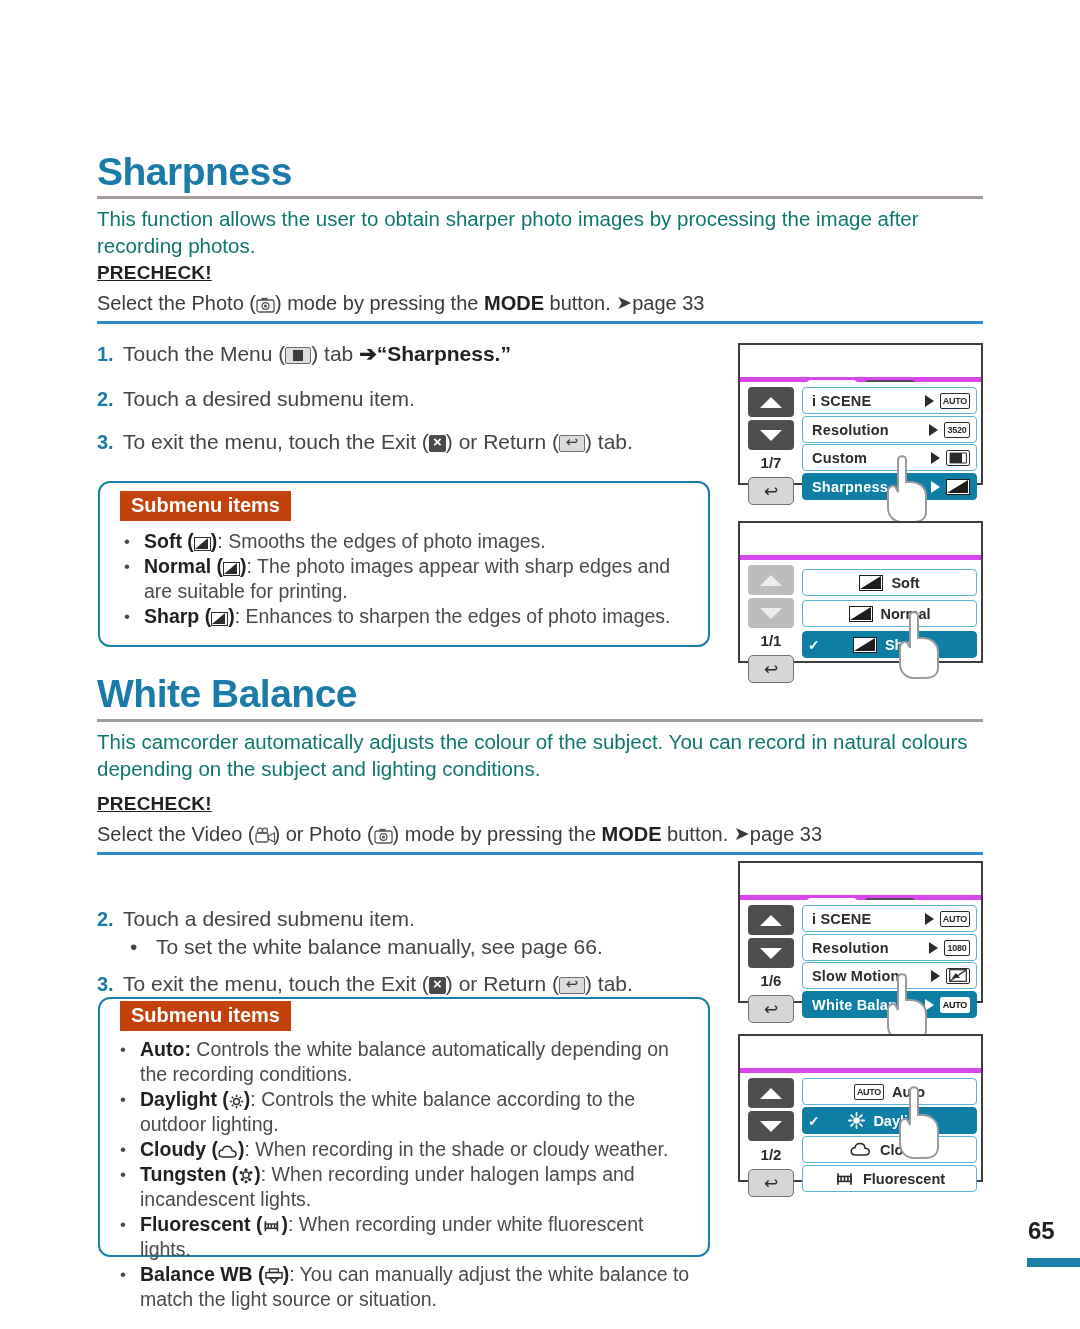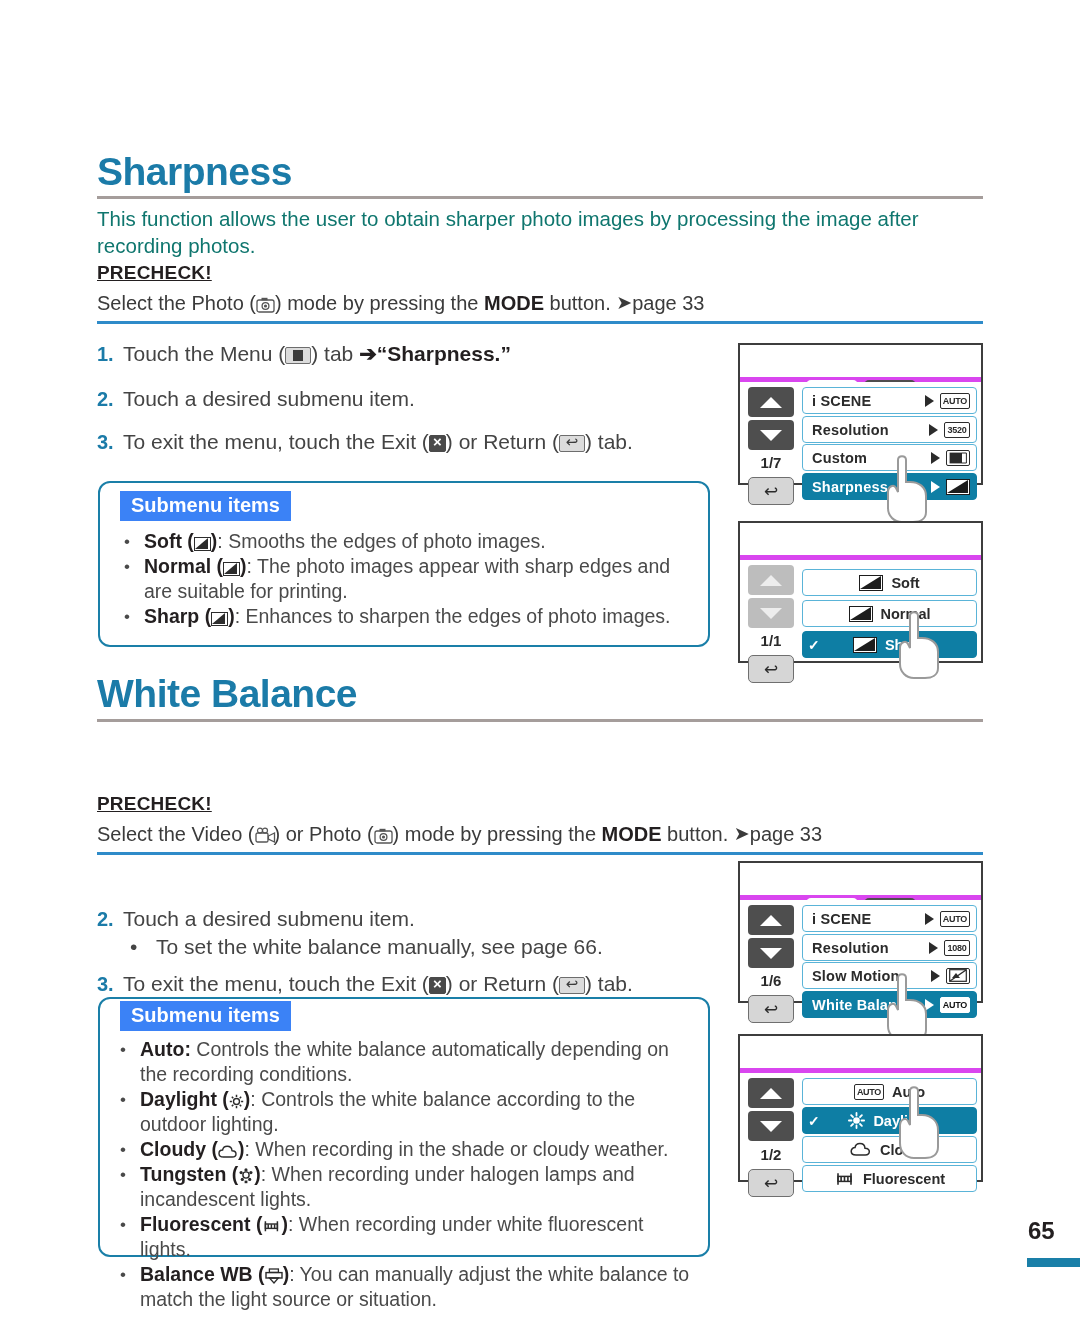--- a/index.html
+++ b/index.html
@@ -50,21 +50,21 @@
   .substep .dot{display:inline-block;width:26px;text-align:left;}
 
   
   .submenu-box{
     position:absolute;left:98px;
     border:2.5px solid #1a7fa8;border-radius:12px;background:#fff;
     box-sizing:border-box;
   }
   .submenu-badge{
     position:absolute;
-    background:#3b82f6;color:#fff;font-size:20px;font-weight:bold;
+    background:#c2410c;color:#fff;font-size:20px;font-weight:bold;
     padding:4px 11px 5px 11px;line-height:1.05;
   }
   .submenu-list{
     position:absolute;font-size:19.5px;line-height:25px;color:#4a4a4a;
   }
   .submenu-list .li{position:relative;padding-left:24px;margin-bottom:0px;}
   .submenu-list .li:before{
     content:"\2022";position:absolute;left:4px;top:0;color:#4a4a4a;font-size:17px;
   }
   .submenu-list .li b{color:#231f20;}
@@ -366,20 +366,21 @@
       </div>
     </div>
   </div>
   <svg class="hand" style="left:890px;top:608px;" width="62" height="72" viewBox="0 0 62 72">
     <path d="M20 8 C20 3 28 3 28 8 L28 30 L32 30 C41 30 48 35 48 44 L48 60 C48 67 42 70 35 70 L24 70 C16 70 10 64 10 56 L10 40 C10 34 16 32 18 36 L20 40 Z" fill="#ffffff" stroke="#9a9a9a" stroke-width="2"></path>
   </svg>
 
   <div class="sec-title" style="top:674px;">White Balance</div>
   <div class="title-rule" style="top:719px;"></div>
 
+  <div class="body-text" style="top:728px;">This camcorder automatically adjusts the colour of the subject. You can record in natural colours depending on the subject and lighting conditions.</div>
 
   <div class="precheck" style="top:793px;">PRECHECK!</div>
   <div class="precheck-line" style="top:821px;">
     <span>Select the Video (</span><span class="ic"><svg width="21" height="17" viewBox="0 0 21 17">
           <rect x="1" y="6" width="12" height="9" rx="1.6" fill="none" stroke="#555" stroke-width="1.3"></rect>
           <path d="M13.4 9 L19.5 6 L19.5 15 L13.4 12 Z" fill="none" stroke="#555" stroke-width="1.3"></path>
           <circle cx="5" cy="3.6" r="2.5" fill="none" stroke="#555" stroke-width="1.2"></circle>
           <circle cx="10" cy="3.6" r="2.5" fill="none" stroke="#555" stroke-width="1.2"></circle>
         </svg></span><span>) or Photo (</span><span class="ic"><svg width="19" height="17" viewBox="0 0 19 17">
           <rect x="1" y="4" width="17" height="12" rx="2" fill="none" stroke="#555" stroke-width="1.3"></rect>

